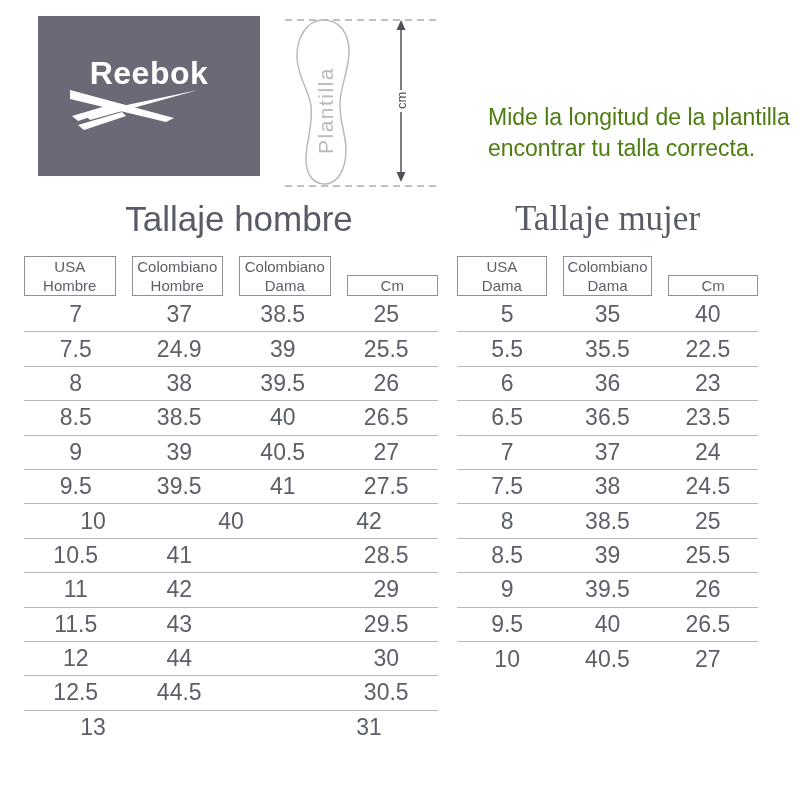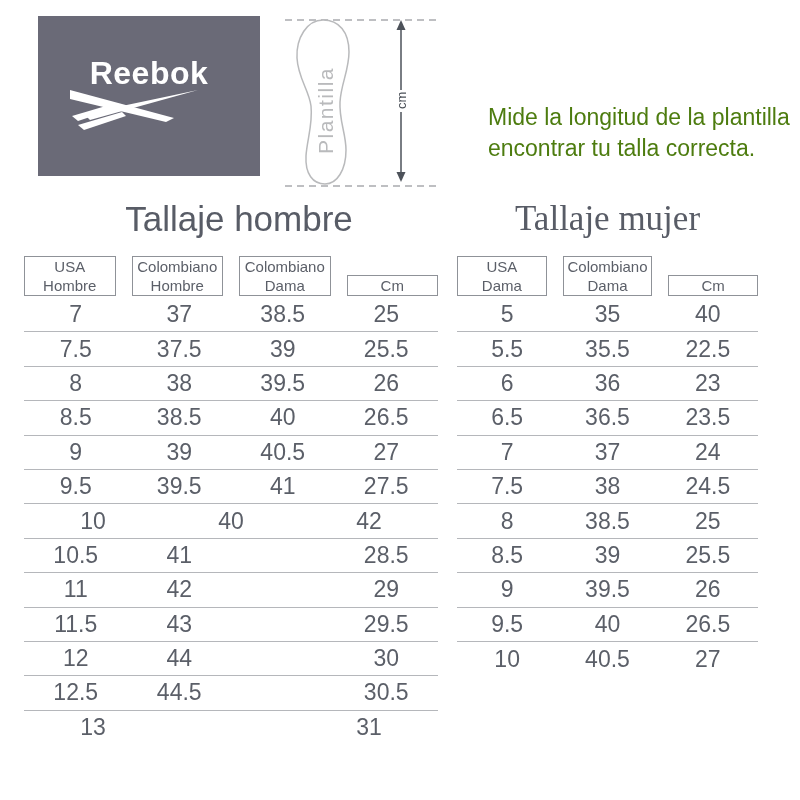--- a/index.html
+++ b/index.html
@@ -105,21 +105,21 @@
     </div>
   <div class="tbody">
       <div class="trow">
         <div class="tcell">7</div>
         <div class="tcell">37</div>
         <div class="tcell">38.5</div>
         <div class="tcell">25</div>
       </div>
       <div class="trow">
         <div class="tcell">7.5</div>
-        <div class="tcell">37.5</div>
+        <div class="tcell">24.9</div>
         <div class="tcell">39</div>
         <div class="tcell">25.5</div>
       </div>
       <div class="trow">
         <div class="tcell">8</div>
         <div class="tcell">38</div>
         <div class="tcell">39.5</div>
         <div class="tcell">26</div>
       </div>
       <div class="trow">

